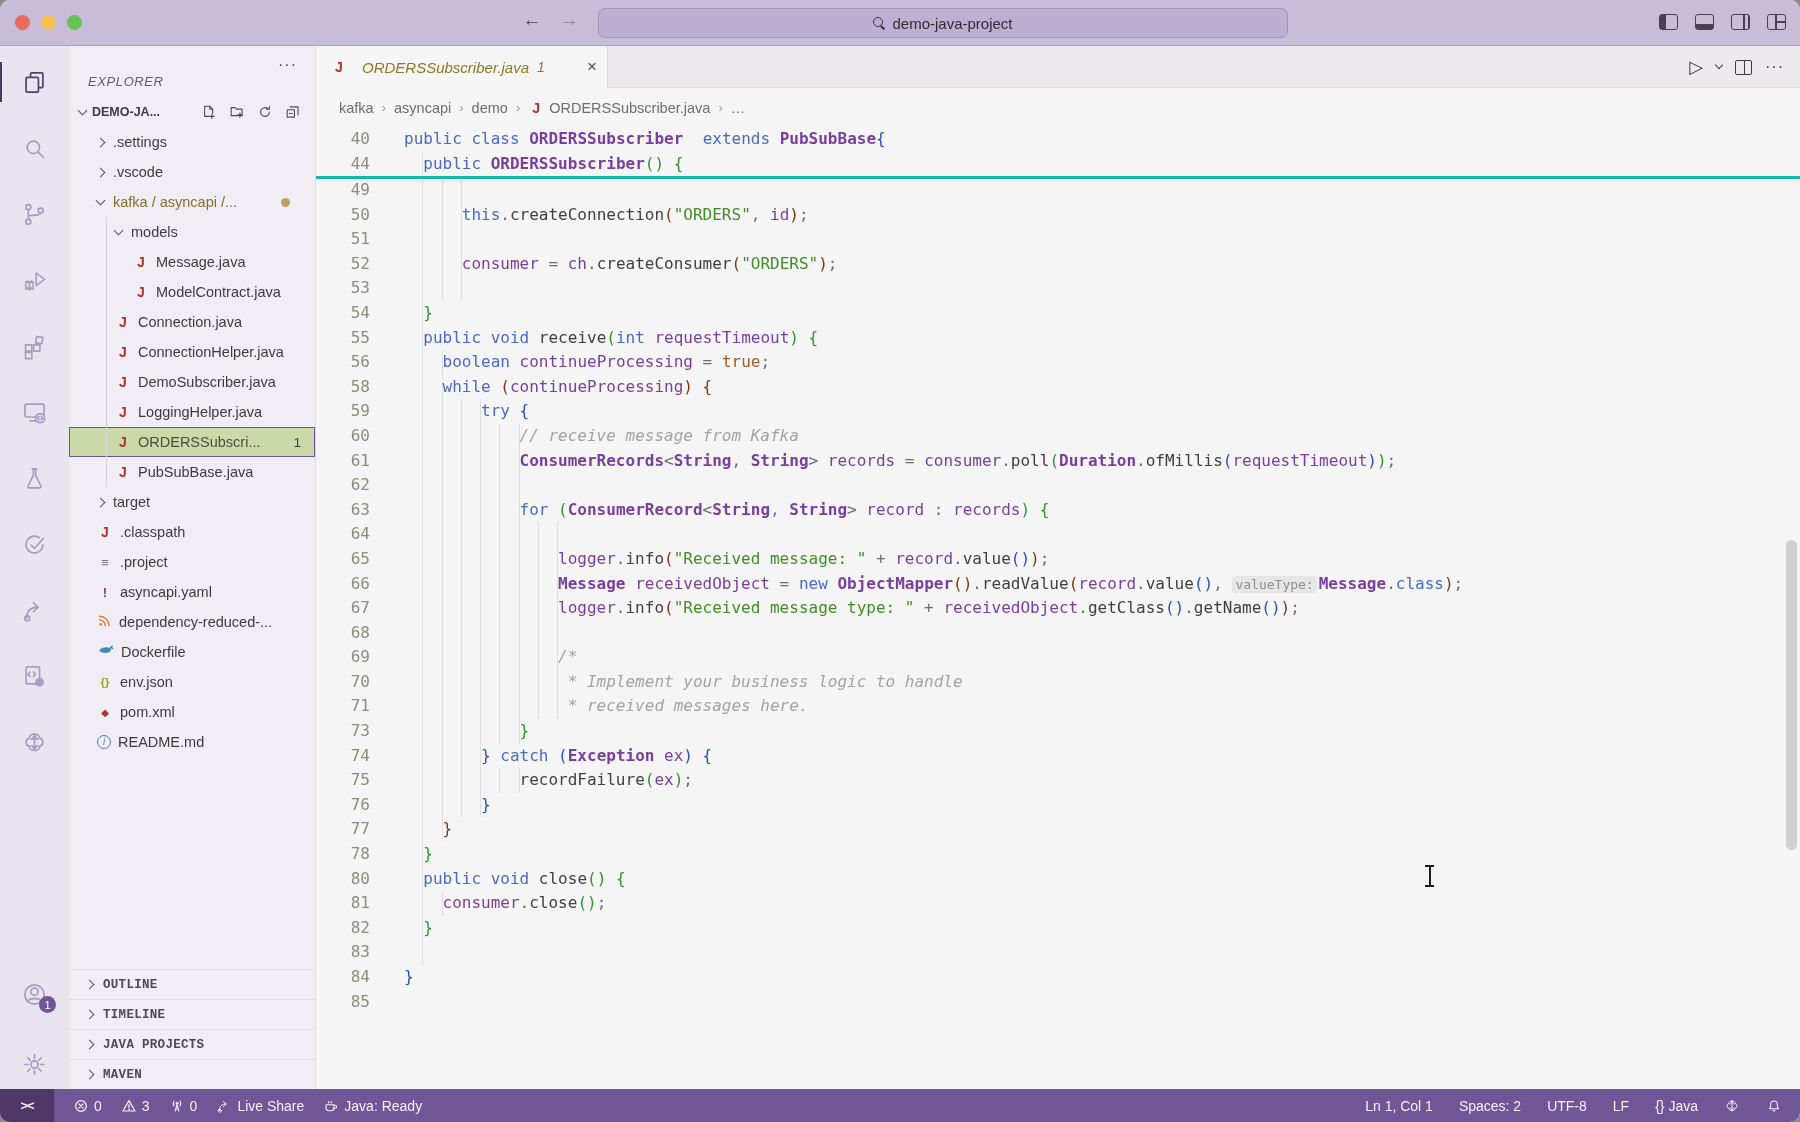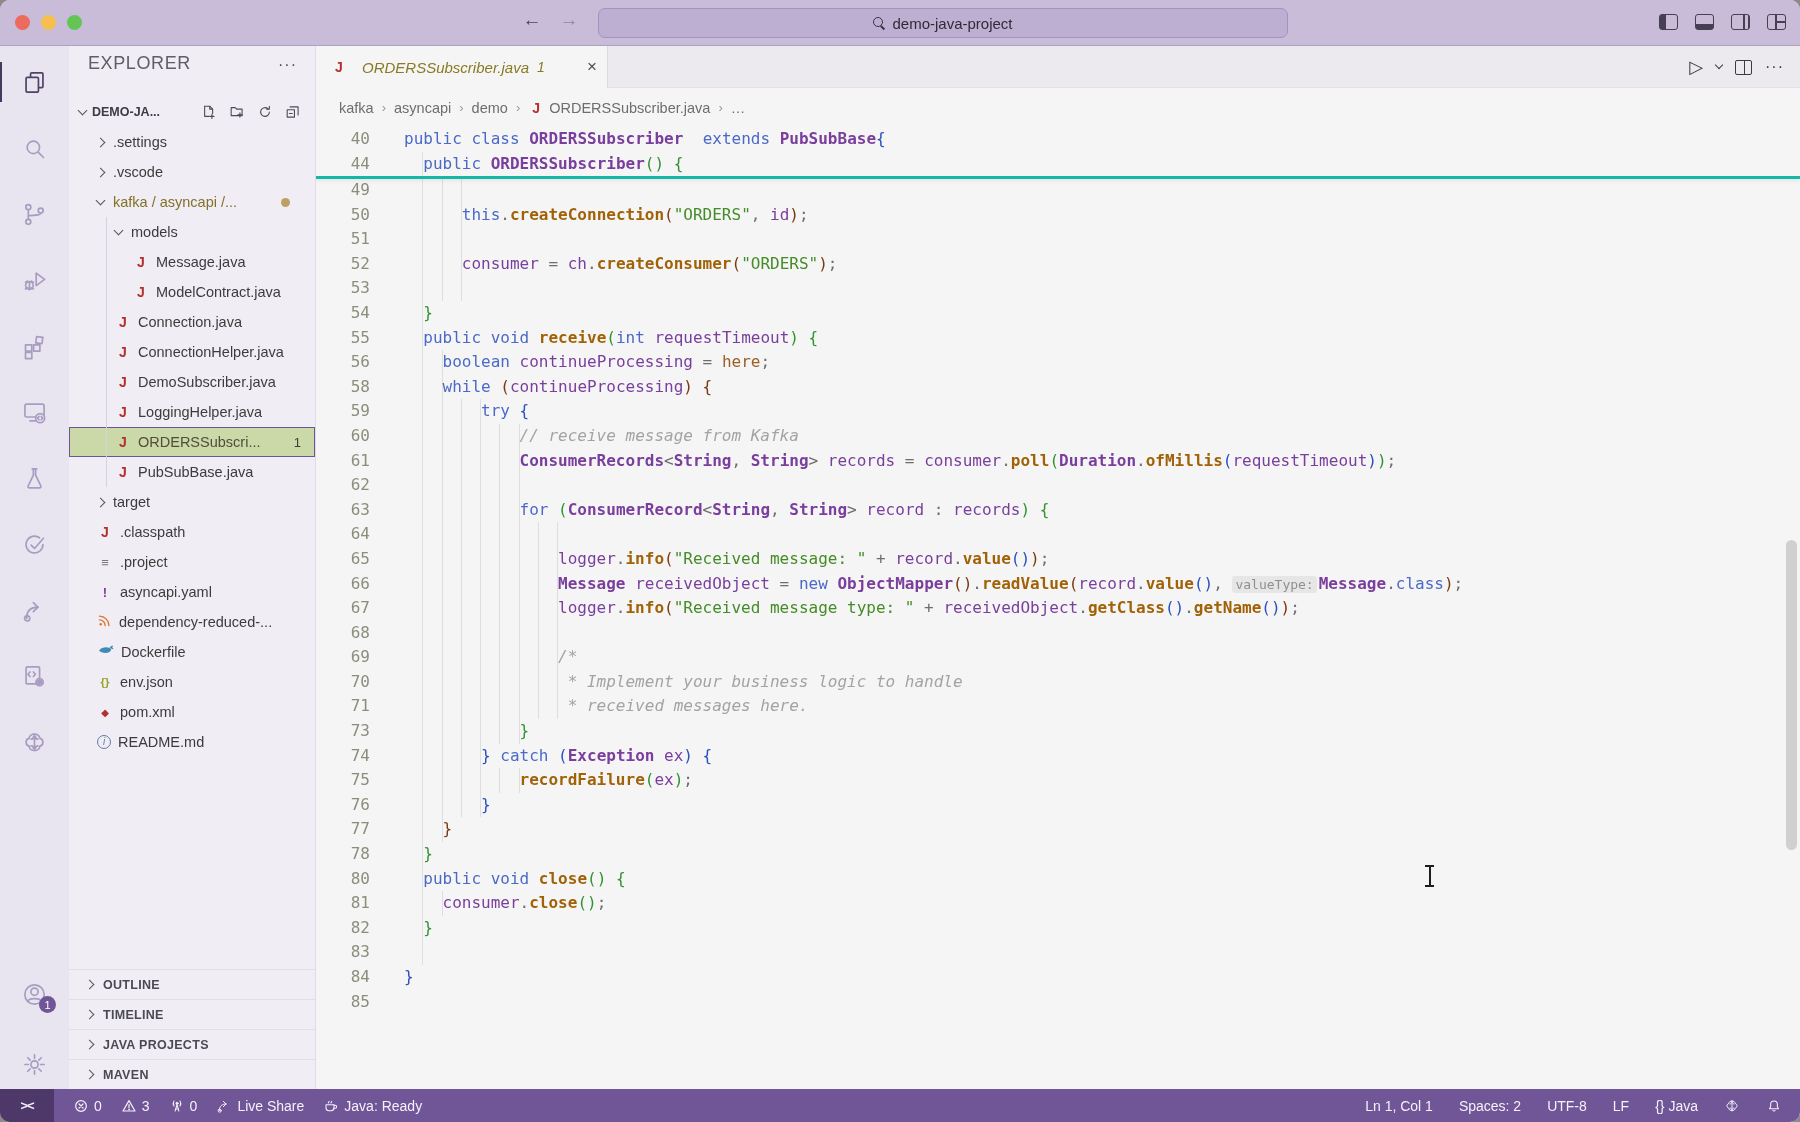--- a/index.html
+++ b/index.html
@@ -35,42 +35,42 @@
     background:#E9E5F0; }
   .act { position:absolute; left:0; width:69px; height:52px; display:flex; align-items:center; justify-content:center; color:#A79DC0; }
   .act svg { width:27px; height:27px; }
   .act.active { color:#4E4266; }
   .act.active::before { content:""; position:absolute; left:0; top:6px; bottom:6px; width:2px; background:#46395E; }
   .act .nbadge { position:absolute; right:13px; bottom:7px; width:17px; height:17px; border-radius:50%;
     background:#705697; color:#fff; font-size:11px; display:flex; align-items:center; justify-content:center; }
   
   #sidebar { position:absolute; left:69px; top:46px; width:247px; height:1043px;
     background:#F0EDF4; border-right:1px solid #E0DCE4; }
-  #sb-title { position:absolute; left:19px; top:7px; font-size:18px; color:#5E5E66; letter-spacing:.6px; }
+  #sb-title { position:absolute; left:19px; top:28px; font-size:13px; color:#5E5E66; letter-spacing:.6px;font-style:italic; }
   #sb-more { position:absolute; right:18px; top:10px; font-size:16px; color:#4f4f57; letter-spacing:1px; }
   #project-row { position:absolute; left:0; top:50px; width:100%; height:31px; display:flex; align-items:center; padding-left:10px; }
   #project-label { font-size:12.5px; font-weight:bold; color:#3C3C44; margin-left:6px; }
   #project-actions { margin-left:auto; display:flex; gap:12px; padding-right:14px; color:#4C4C54; }
   #project-actions svg { width:16px; height:16px; }
   #tree { position:absolute; left:0; top:81px; width:100%; }
   .trow { position:relative; display:flex; align-items:center; height:30px; font-size:14.5px; color:#3C3C3C; }
   .trow .guide { position:absolute; left:37px; top:0; bottom:0; width:1px; background:#D7D2DB; }
   .trow.sel { background:#CBD9A9; box-shadow:inset 0 0 0 1px #6B5596; }
   .chev { width:7px; height:7px; border-right:1.6px solid #55555c; border-bottom:1.6px solid #55555c; flex:none; }
   .chev.r { transform:rotate(-45deg); }
   .chev.d { transform:rotate(45deg); margin-top:-3px; }
   .ficon { width:16px; text-align:center; margin-right:7px; flex:none; font-size:13px; }
   .ficon.java { color:#B3302F; font-weight:bold; font-size:14px; }
   .lbl.gold { color:#82712A; }
   .lbl.selmod { color:#514D3B; }
   .tbadge { position:absolute; right:14px; font-size:13px; color:#3F3F3F; }
   .tdot { position:absolute; right:25px; width:9px; height:9px; border-radius:50%; background:#BFA064; }
   #sections { position:absolute; left:0; bottom:0; width:100%; }
   .section { height:30px; display:flex; align-items:center; border-top:1px solid #E2DEE6; padding-left:17px; gap:10px; }
-  .section span.txt { font-size:12.5px; font-weight:bold; color:#4A4A52; letter-spacing:.3px; }
+  .section span.txt { font-size:12.5px; font-weight:bold; color:#4A4A52; letter-spacing:.3px;font-family:Liberation Mono, monospace; }
   
   #editor { position:absolute; left:316px; top:46px; width:1484px; height:1043px; background:#F5F5F5; }
   #tabbar { position:absolute; left:0; top:0; width:100%; height:42px; background:#ECEAEF; border-bottom:1px solid #E4E1E7; }
   #tab { position:absolute; left:0; top:0; width:292px; height:42px; background:#F5F5F5;
     border-right:1px solid #DCD9DF; display:flex; align-items:center; padding:0 10px 0 15px; gap:8px; }
   #tab-label { font-size:15px; font-style:italic; color:#8A7A24; }
   #tab-badge { font-size:14px; font-style:italic; color:#8A7A24; }
   #tab-close { margin-left:auto; font-size:17px; color:#4d4d4d; }
   #tab-actions { position:absolute; right:16px; top:0; height:42px; display:flex; align-items:center; gap:13px; color:#3C3C3C; }
   #run-btn { font-size:18px; }
@@ -82,21 +82,21 @@
   .bc-sep { margin:0 8px; color:#9A9A9A; font-size:13px; }
   #breadcrumb .ficon { margin-right:5px; }
   #codearea { position:absolute; left:0; top:81px; bottom:0; width:100%; overflow:hidden; }
   #sticky { position:absolute; left:0; top:0; width:100%; background:#F5F5F5;
     border-bottom:3px solid #14b8a6; box-shadow:0 2px 4px rgba(0,0,0,0.07); z-index:3; }
   #lines { position:absolute; left:0; top:51px; width:100%; }
   .cline { height:24.6px; line-height:24.6px; white-space:pre; font-family:"DejaVu Sans Mono",monospace; font-size:16px; color:#333; }
   .ln { display:inline-block; width:54px; text-align:right; margin-right:34px; color:#8B8E7C; }
   .ind { display:inline-block; height:24.6px; vertical-align:top;
     background-image:repeating-linear-gradient(to right, transparent 0px, transparent 18.26px, #DEDEDE 18.26px, #DEDEDE 19.26px); }
-  .k{color:#4B69C6} .t{color:#7A3E9D;font-weight:bold} .f{color:#a16207;font-weight:bold}
+  .k{color:#4B69C6} .t{color:#7A3E9D;font-weight:bold} .f{color:#404040;font-weight:normal}
   .v{color:#7A3E9D} .s{color:#448C27} .c{color:#A3A3A3;font-style:italic} .n{color:#9C5D27}
   .p{color:#6e6e6e} .g1{color:#2C4FC1} .g2{color:#319331} .g3{color:#7B3814}
   .h{background:#E6E6E6;color:#8F8F8F;font-size:13px;border-radius:3px;padding:1px 3px;margin-right:2px;font-style:normal}
   #vscroll { position:absolute; right:3px; top:413px; width:11px; height:310px; background:rgba(110,110,110,0.28); border-radius:6px; z-index:4; }
   #ibeam { position:absolute; left:1108px; top:738px; width:11px; height:22px; z-index:5; }
   #ibeam::before,#ibeam::after { content:""; position:absolute; left:1px; width:9px; height:2px; background:#1d1d1d; }
   #ibeam::before { top:0; } #ibeam::after { bottom:0; }
   #ibeam i { position:absolute; left:5px; top:1px; bottom:1px; width:1.7px; background:#1d1d1d; }
   
   #statusbar { position:absolute; left:0; top:1089px; width:1800px; height:33px; background:#705697;
@@ -444,21 +444,21 @@
           <div class="cline"><span class="ln">44</span><span class="ind" style="width: 19.256px;"></span><span class="k">public </span><span class="t">ORDERSSubscriber</span><span class="g2">() {</span></div>
         </div>
       <div id="lines">
           <div class="cline"><span class="ln">49</span><span class="ind" style="width: 57.768px;"></span></div>
           <div class="cline"><span class="ln">50</span><span class="ind" style="width: 57.768px;"></span><span class="k">this</span><span class="p">.</span><span class="f">createConnection</span><span class="g3">(</span><span class="s">"ORDERS"</span><span class="p">, </span><span class="v">id</span><span class="g3">)</span><span class="p">;</span></div>
           <div class="cline"><span class="ln">51</span><span class="ind" style="width: 57.768px;"></span></div>
           <div class="cline"><span class="ln">52</span><span class="ind" style="width: 57.768px;"></span><span class="v">consumer</span><span class="p"> = </span><span class="v">ch</span><span class="p">.</span><span class="f">createConsumer</span><span class="g3">(</span><span class="s">"ORDERS"</span><span class="g3">)</span><span class="p">;</span></div>
           <div class="cline"><span class="ln">53</span><span class="ind" style="width: 57.768px;"></span></div>
           <div class="cline"><span class="ln">54</span><span class="ind" style="width: 19.256px;"></span><span class="g2">}</span></div>
           <div class="cline"><span class="ln">55</span><span class="ind" style="width: 19.256px;"></span><span class="k">public void </span><span class="f">receive</span><span class="g2">(</span><span class="k">int</span><span class="p"> </span><span class="v">requestTimeout</span><span class="g2">) {</span></div>
-          <div class="cline"><span class="ln">56</span><span class="ind" style="width: 38.512px;"></span><span class="k">boolean</span><span class="p"> </span><span class="v">continueProcessing</span><span class="p"> = </span><span class="n">here</span><span class="p">;</span></div>
+          <div class="cline"><span class="ln">56</span><span class="ind" style="width: 38.512px;"></span><span class="k">boolean</span><span class="p"> </span><span class="v">continueProcessing</span><span class="p"> = </span><span class="n">true</span><span class="p">;</span></div>
           <div class="cline"><span class="ln">58</span><span class="ind" style="width: 38.512px;"></span><span class="k">while</span><span class="p"> </span><span class="g3">(</span><span class="v">continueProcessing</span><span class="g3">) {</span></div>
           <div class="cline"><span class="ln">59</span><span class="ind" style="width: 77.024px;"></span><span class="k">try</span><span class="p"> </span><span class="g1">{</span></div>
           <div class="cline"><span class="ln">60</span><span class="ind" style="width: 115.536px;"></span><span class="c">// receive message from Kafka</span></div>
           <div class="cline"><span class="ln">61</span><span class="ind" style="width: 115.536px;"></span><span class="t">ConsumerRecords</span><span class="p">&lt;</span><span class="t">String</span><span class="p">, </span><span class="t">String</span><span class="p">&gt; </span><span class="v">records</span><span class="p"> = </span><span class="v">consumer</span><span class="p">.</span><span class="f">poll</span><span class="g2">(</span><span class="t">Duration</span><span class="p">.</span><span class="f">ofMillis</span><span class="g1">(</span><span class="v">requestTimeout</span><span class="g1">)</span><span class="g2">)</span><span class="p">;</span></div>
           <div class="cline"><span class="ln">62</span><span class="ind" style="width: 115.536px;"></span></div>
           <div class="cline"><span class="ln">63</span><span class="ind" style="width: 115.536px;"></span><span class="k">for</span><span class="p"> </span><span class="g2">(</span><span class="t">ConsumerRecord</span><span class="p">&lt;</span><span class="t">String</span><span class="p">, </span><span class="t">String</span><span class="p">&gt; </span><span class="v">record</span><span class="p"> : </span><span class="v">records</span><span class="g2">) {</span></div>
           <div class="cline"><span class="ln">64</span><span class="ind" style="width: 154.048px;"></span></div>
           <div class="cline"><span class="ln">65</span><span class="ind" style="width: 154.048px;"></span><span class="v">logger</span><span class="p">.</span><span class="f">info</span><span class="g3">(</span><span class="s">"Received message: "</span><span class="p"> + </span><span class="v">record</span><span class="p">.</span><span class="f">value</span><span class="g1">()</span><span class="g3">)</span><span class="p">;</span></div>
           <div class="cline"><span class="ln">66</span><span class="ind" style="width: 154.048px;"></span><span class="t">Message</span><span class="p"> </span><span class="v">receivedObject</span><span class="p"> = </span><span class="k">new</span><span class="p"> </span><span class="t">ObjectMapper</span><span class="g3">()</span><span class="p">.</span><span class="f">readValue</span><span class="g3">(</span><span class="v">record</span><span class="p">.</span><span class="f">value</span><span class="g1">()</span><span class="p">, </span><span class="h">valueType:</span><span class="t">Message</span><span class="p">.</span><span class="k">class</span><span class="g3">)</span><span class="p">;</span></div>
           <div class="cline"><span class="ln">67</span><span class="ind" style="width: 154.048px;"></span><span class="v">logger</span><span class="p">.</span><span class="f">info</span><span class="g3">(</span><span class="s">"Received message type: "</span><span class="p"> + </span><span class="v">receivedObject</span><span class="p">.</span><span class="f">getClass</span><span class="g1">()</span><span class="p">.</span><span class="f">getName</span><span class="g1">()</span><span class="g3">)</span><span class="p">;</span></div>

